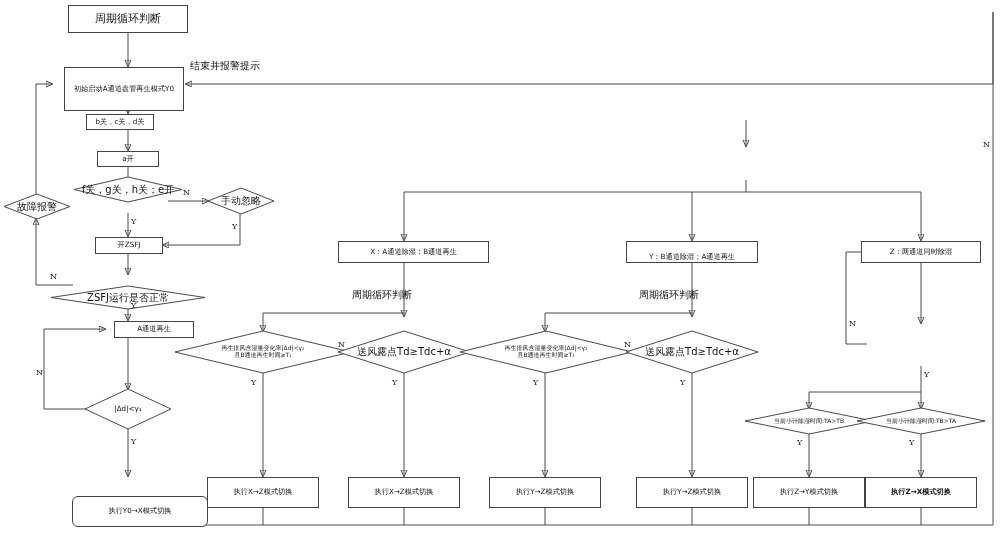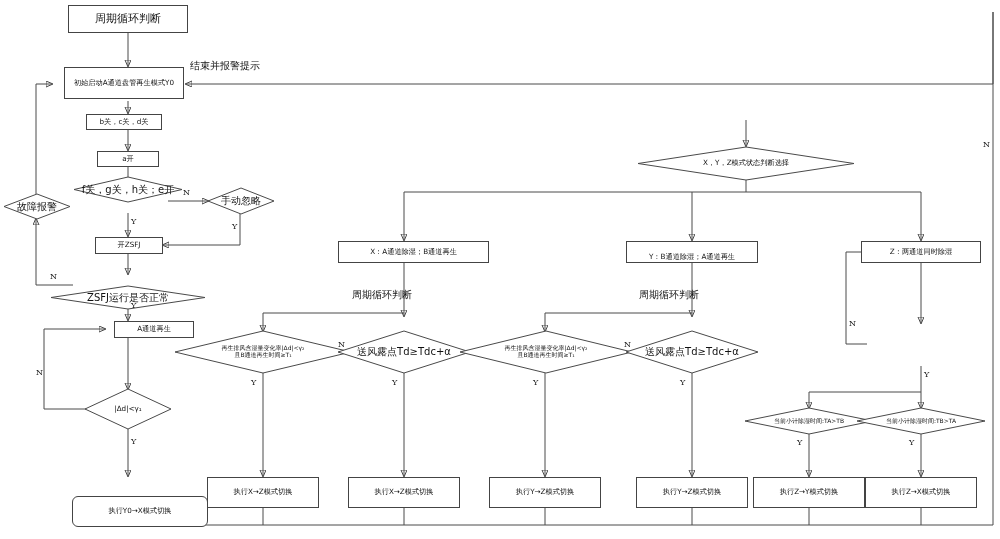--- a/index.html
+++ b/index.html
@@ -117,25 +117,25 @@
     <line x1="809" y1="508" x2="809" y2="525"></line>
     <line x1="921" y1="508" x2="921" y2="525"></line>
 
     <path d="M128,525 L993,525 L993,166"></path>
   </svg>
 
   <div class="node box t12" style="left:68px;top:5px;width:120px;height:28px;">
     <span>周期循环判断</span>
   </div>
 
-  <div class="node box t8" style="left:64px;top:67px;width:120px;height:32px;">
+  <div class="node box t8" style="left:64px;top:67px;width:120px;height:44px;">
     <span>初始启动A通道盘管再生模式Y0</span>
   </div>
 
-  <div class="node box t8" style="left:86px;top:114px;width:76px;height:16px;text-align:center;">
+  <div class="node box t8" style="left:86px;top:114px;width:68px;height:16px;text-align:center;">
     <span>b关，c关，d关</span>
   </div>
 
   <div class="node box t8" style="left:97px;top:151px;width:62px;height:16px;">
     <span>a开</span>
   </div>
 
   <div class="dia-wrap" style="left:74px;top:177px;width:108px;height:25px;">
     <svg width="108" height="25">
         <polygon points="54,0 108,12.5 54,25 0,12.5" fill="#fff" stroke="#4a4a4a" stroke-width="1"></polygon>
@@ -172,26 +172,20 @@
     <span>A通道再生</span>
   </div>
 
   <div class="dia-wrap" style="left:85px;top:389px;width:86px;height:40px;">
     <svg width="86" height="40">
         <polygon points="43,0 86,20 43,40 0,20" fill="#fff" stroke="#4a4a4a" stroke-width="1"></polygon>
       </svg>
     <div class="dia-label t8">|Δd|&lt;γ₁</div>
   </div>
 
-  <div class="dia-wrap" style="left:638px;top:147px;width:216px;height:33px;">
-    <svg width="216" height="33">
-        <polygon points="108,0 216,16.5 108,33 0,16.5" fill="#fff" stroke="#4a4a4a" stroke-width="1"></polygon>
-      </svg>
-    <div class="dia-label t8">X，Y，Z模式状态判断选择</div>
-  </div>
 
   <div class="node box t8" style="left:338px;top:241px;width:151px;height:22px;">
     <span>X：A通道除湿；B通道再生</span>
   </div>
 
   <div class="node box t8" style="left:626px;top:241px;width:132px;height:22px;align-items:flex-end;">
     <span>Y：B通道除湿；A通道再生</span>
   </div>
 
   <div class="node box t8" style="left:861px;top:241px;width:120px;height:22px;">
@@ -254,21 +248,21 @@
   </div>
   <div class="node box t8" style="left:489px;top:477px;width:112px;height:31px;">
     <span>执行Y→Z模式切换</span>
   </div>
   <div class="node box t8" style="left:636px;top:477px;width:112px;height:31px;">
     <span>执行Y→Z模式切换</span>
   </div>
   <div class="node box t8" style="left:753px;top:477px;width:112px;height:31px;">
     <span>执行Z→Y模式切换</span>
   </div>
-  <div class="node box t8" style="left:865px;top:477px;width:112px;height:31px;">
+  <div class="node box t8" style="left:865px;top:477px;width:112px;height:31px;font-weight:bold;">
     <span>执行Z→X模式切换</span>
   </div>
 
   <div class="lbl t7" style="left:190px;top:59px;">结束并报警提示</div>
   <div class="lbl yn" style="left:983px;top:140px;">N</div>
   <div class="lbl yn" style="left:183px;top:188px;">N</div>
   <div class="lbl yn" style="left:131px;top:217px;">Y</div>
   <div class="lbl yn" style="left:232px;top:222px;">Y</div>
   <div class="lbl yn" style="left:50px;top:272px;">N</div>
   <div class="lbl yn" style="left:131px;top:301px;">Y</div>

